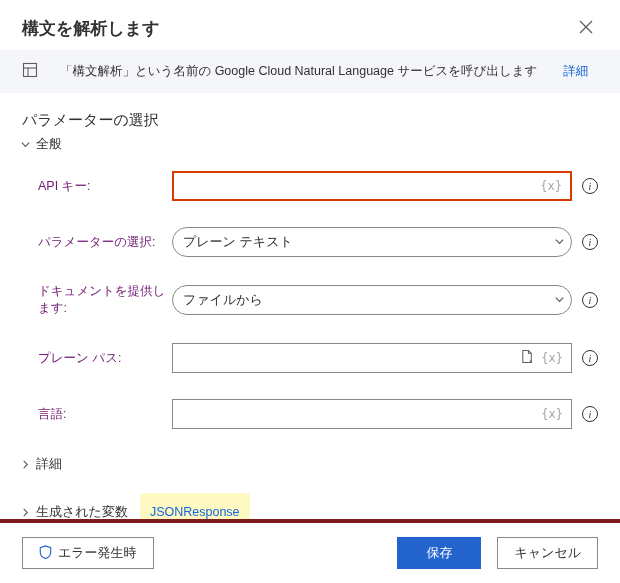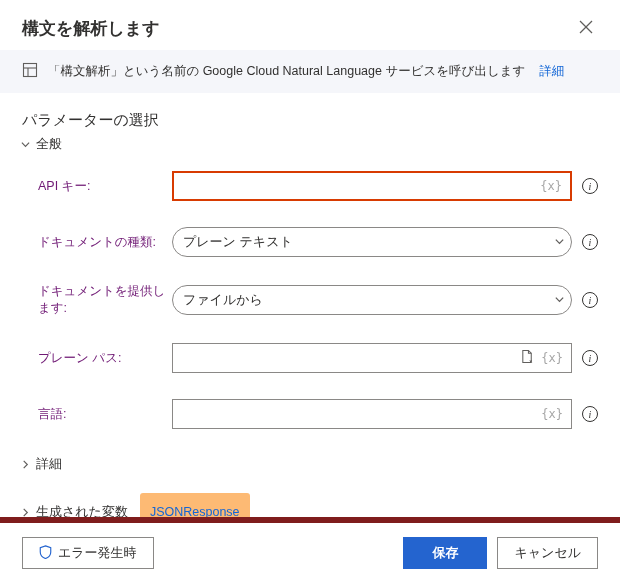--- a/index.html
+++ b/index.html
@@ -23,21 +23,21 @@
   .close-btn {
     background: none; border: none; cursor: pointer;
     width: 24px; height: 24px; display:flex; align-items:center; justify-content:center;
     color:#605e5c;
   }
   .close-btn svg { width:14px; height:14px; }
   .info-banner {
     display: flex; align-items: center;
     background: #f5f6fa;
     padding: 12px 22px;
-    gap: 10px;
+    gap: 22px;
     font-size: 12.5px;
     color: #323130;
   }
   .info-banner .banner-icon { color:#605e5c; flex-shrink:0; }
   .info-banner a { color: #1366d6; text-decoration: none; margin-left:4px; }
   .body-area {
     flex: 1;
     padding: 18px 22px 4px 22px;
     overflow: auto;
   }
@@ -94,35 +94,35 @@
     flex-shrink:0; cursor:pointer; user-select:none;
   }
   .collapsed-row {
     display:flex; align-items:center; gap:6px;
     font-size:13px; cursor:pointer; user-select:none;
     margin-left:-2px; margin-bottom:20px;
   }
   .collapsed-row .chev { width:10px; display:inline-flex; justify-content:center; color:#605e5c;}
   .collapsed-row .chev svg{width:9px;height:9px;}
   .var-chip {
-    display:inline-block; background:#fdba74; color:#1366d6;
+    display:inline-block; background:#fef9c3; color:#1366d6;
     padding:12px 10px; border-radius:3px; font-size:12.5px; margin-left:6px;
   }
   .footer {
-    border-top:6px solid #7f1d1d;
+    border-top:4px solid #7f1d1d;
     padding:14px 22px;
-    display:flex; align-items:center; gap:10px;
+    display:flex; align-items:center; gap:16px;
   }
   .footer-spacer{flex:1;}
   .btn {
     height:32px; padding:0 16px; font-size:13px;
     border:1px solid #8a8886; background:#fff; color:#323130;
     cursor:pointer; display:inline-flex; align-items:center; gap:6px;
   }
-  .btn.primary { background:#2464cf; border-color:#2464cf; color:#fff; padding:0 28px; font-weight:700; }
+  .btn.primary { background:#2464cf; border-color:#2464cf; color:#fff; padding:0 28px; font-weight:400; }
   .shield{color:#2464cf;}
   .shield svg{width:13px;height:14px;}
 </style>
 </head>
 <body>
 
 <div class="dialog-header">
   <div class="dialog-title">構文を解析します</div>
   <button class="close-btn">
     <span>
@@ -163,21 +163,21 @@
     <div class="control-wrap">
       <div class="field error">
         <span class="spacer"></span>
         <span class="var-btn">{x}</span>
       </div>
       <span class="info-icon">i</span>
     </div>
   </div>
 
   <div class="form-row">
-    <div class="form-label">ドキュメントの種類:</div>
+    <div class="form-label">パラメーターの選択:</div>
     <div class="control-wrap">
       <div class="field select">
         <span>プレーン テキスト</span>
         <span class="select-caret">
           <svg viewBox="0 0 12 12" fill="none" stroke="currentColor" stroke-width="1.4">
               <polyline points="2,4 6,8 10,4"></polyline>
             </svg>
         </span>
       </div>
       <span class="info-icon">i</span>

